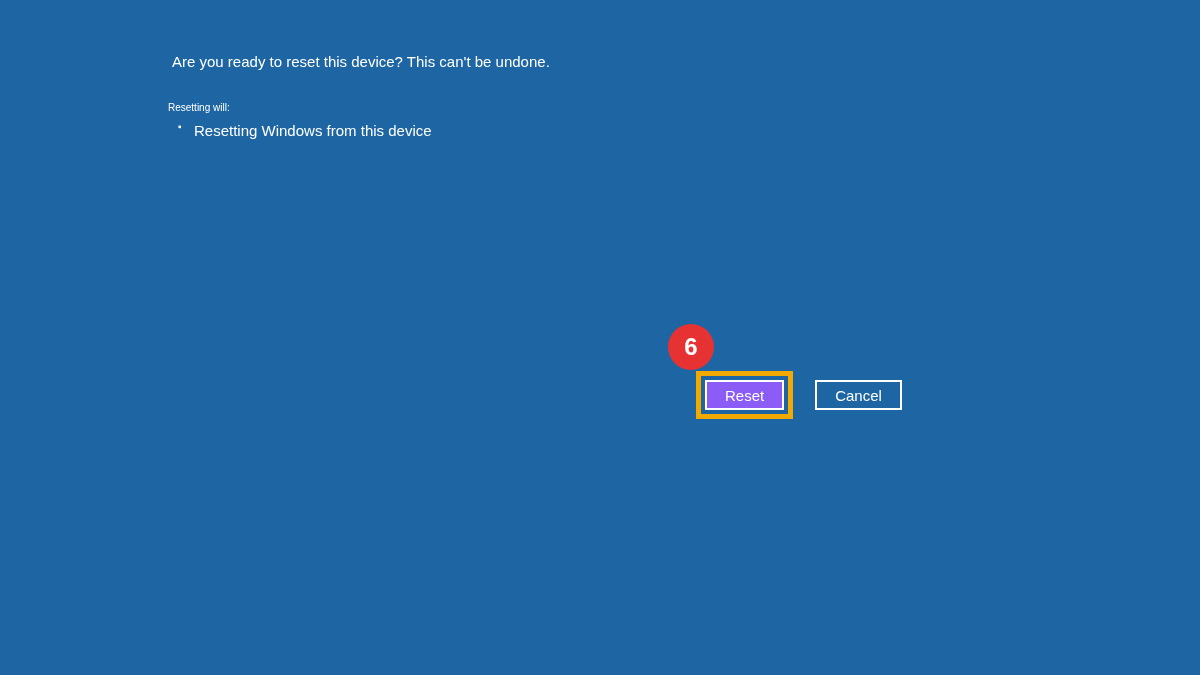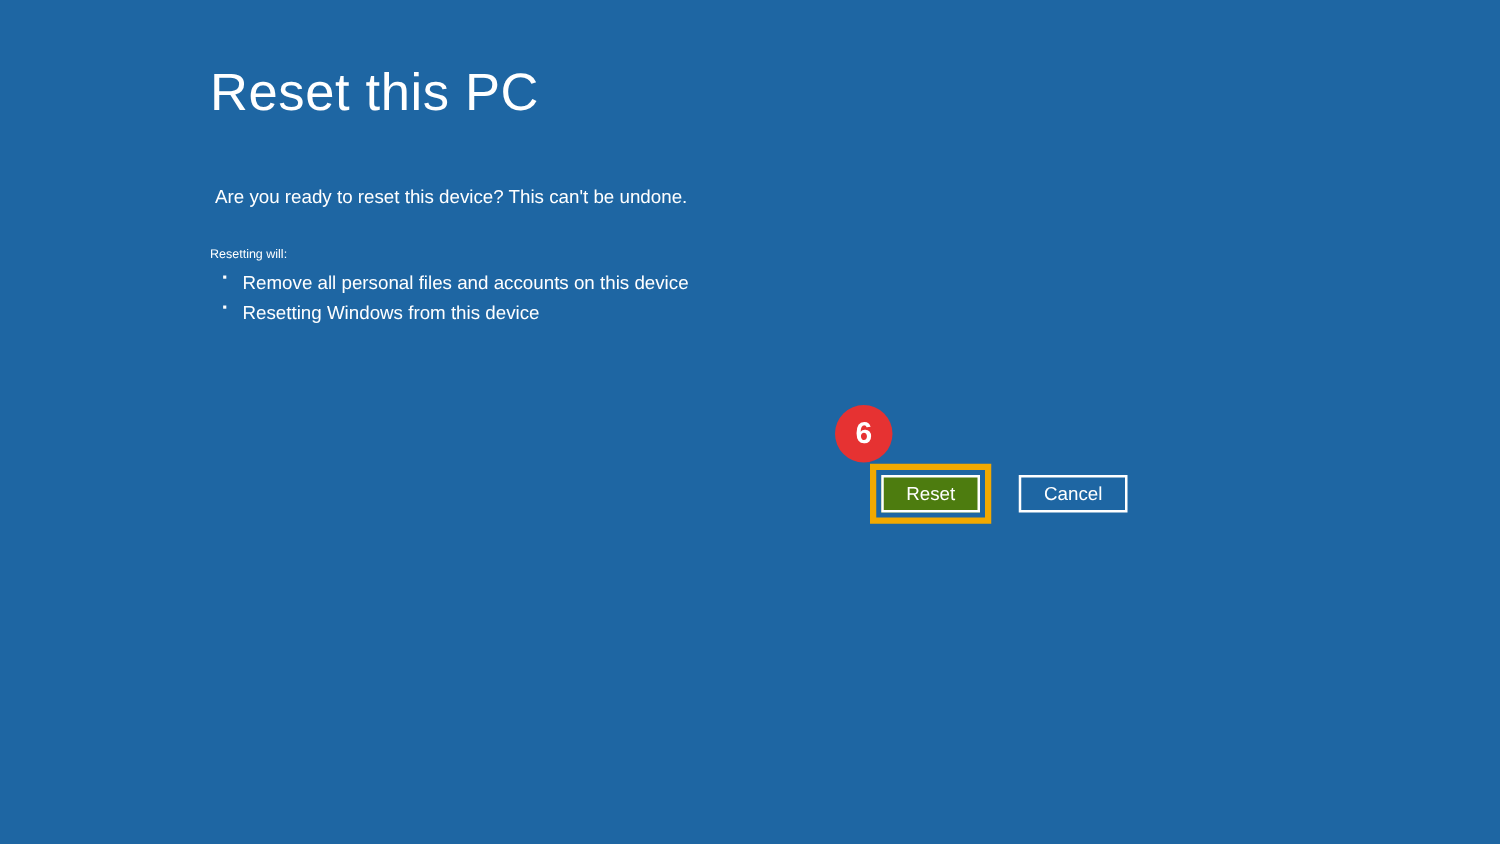--- a/index.html
+++ b/index.html
@@ -92,41 +92,39 @@
       min-width: 76px;
       padding: 0 18px;
       font-size: 15px;
       color: #ffffff;
       background: transparent;
       border: 2px solid #ffffff;
       cursor: pointer;
       font-family: inherit;
     }
     .btn-primary {
-      background-color: #4d7c0f;
+      background-color: #8b5cf6;
       border-color: #ffffff;
     }
     .btn-secondary {
       background: transparent;
     }
   </style>
 </head>
 <body>
 
 <div class="container">
-  <h1 class="title">Reset this PC</h1>
 
   <div class="warning">
     <span class="warning-line">Are you ready to reset this device? This can't be undone.</span>
   </div>
 
   <div class="reset-heading">Resetting will:</div>
 
   <ul class="bullets">
-    <li>Remove all personal files and accounts on this device</li>
     <li>Resetting Windows from this device</li>
   </ul>
 </div>
 
 <div class="annotation-badge">6</div>
 
 <div class="button-row">
   <div class="highlight-frame">
     <button class="btn btn-primary">Reset</button>
   </div>

